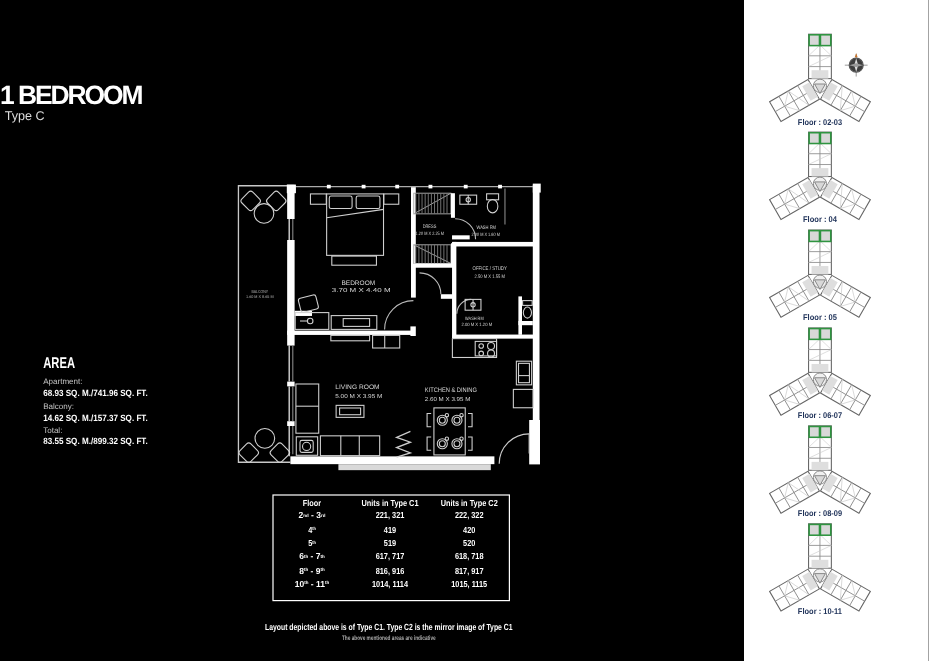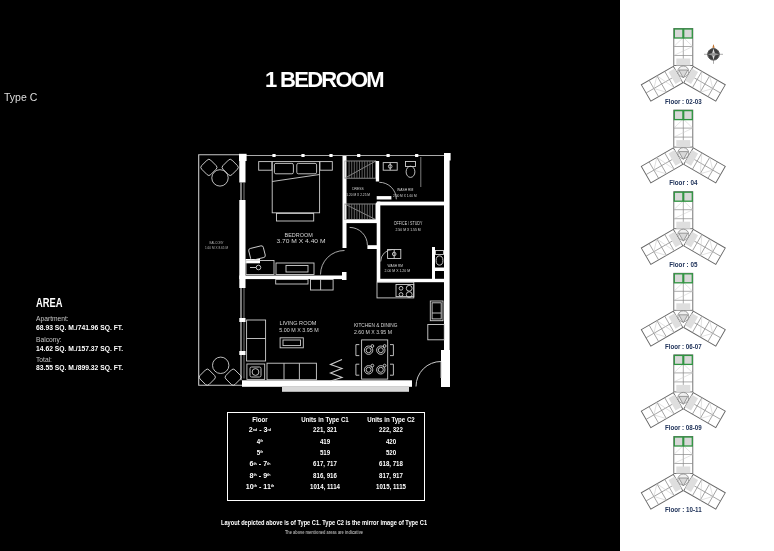--- a/index.html
+++ b/index.html
@@ -5,21 +5,21 @@
   html,body{margin:0;padding:0;}
   body{width:774px;height:551px;background:#000;position:relative;overflow:hidden;
        font-family:"Liberation Sans",sans-serif;}
   .abs{position:absolute;line-height:1;}
   .cell{position:absolute;width:66px;text-align:center;transform:scaleX(0.84);}
   sup.s{font-size:0.52em;vertical-align:baseline;position:relative;top:-0.42em;}
 </style>
 </head>
 <body>
 
-<div class="abs" style="left:0;top:68.7px;width:648px;text-align:center;font-size:22px;font-weight:bold;color:#fff;letter-spacing:-1.7px;">1 BEDROOM</div>
+<div class="abs" style="left:0;top:68.7px;width:648px;text-align:left;font-size:22px;font-weight:bold;color:#fff;letter-spacing:-1.7px;">1 BEDROOM</div>
 
 <div class="abs" style="left:4px;top:91.5px;width:648px;text-align:left;font-size:10.5px;color:#dedede;">Type C</div>
 
 <div class="abs" style="left:36px;top:296.2px;font-size:13px;font-weight:bold;color:#fff;transform:scaleX(0.72);transform-origin:left;">AREA</div>
 
 <div class="abs" style="left:36px;top:316.4px;font-size:6.7px;color:#c5c5c5;">Apartment:</div>
 
 <div class="abs" style="left:36px;top:324.2px;font-size:7.5px;font-weight:bold;color:#fff;transform:scaleX(0.9);transform-origin:left;">68.93 SQ. M./741.96 SQ. FT.</div>
 
 <div class="abs" style="left:36px;top:336.8px;font-size:6.7px;color:#c5c5c5;">Balcony:</div>

